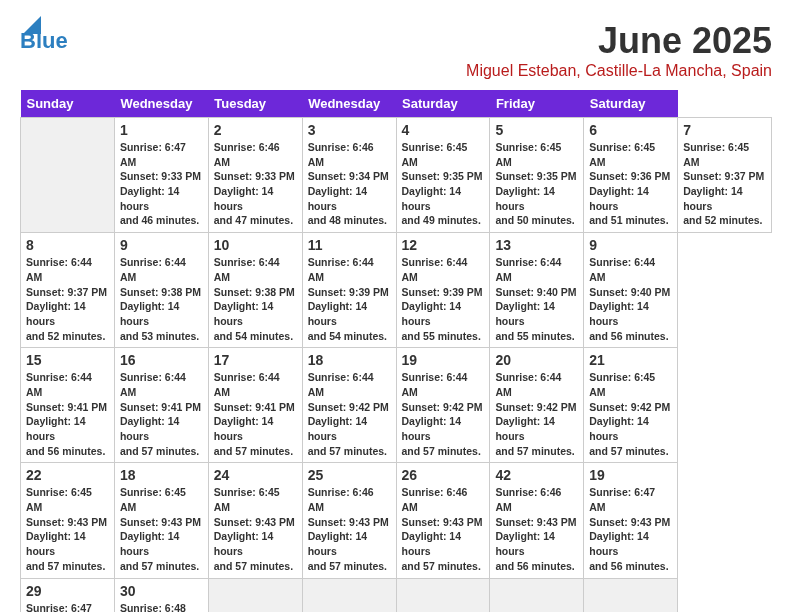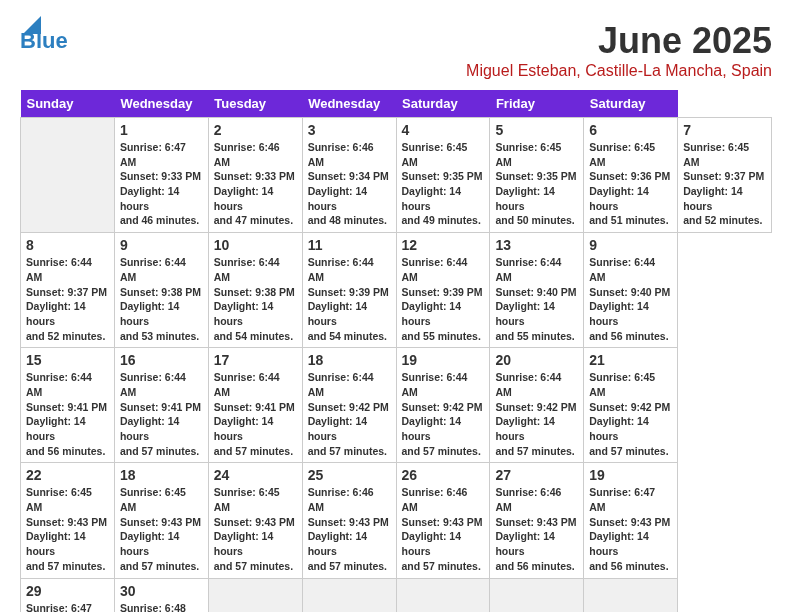--- a/index.html
+++ b/index.html
@@ -289,21 +289,21 @@
 and 57 minutes.</div>
         </td>
         <td>
           <span class="day-num">26</span>
           <div class="day-info" style="white-space: pre-line;">Sunrise: 6:46 AM
 Sunset: 9:43 PM
 Daylight: 14 hours
 and 57 minutes.</div>
         </td>
         <td>
-          <span class="day-num">27</span>
+          <span class="day-num">42</span>
           <div class="day-info" style="white-space: pre-line;">Sunrise: 6:46 AM
 Sunset: 9:43 PM
 Daylight: 14 hours
 and 56 minutes.</div>
         </td>
         <td>
           <span class="day-num">19</span>
           <div class="day-info" style="white-space: pre-line;">Sunrise: 6:47 AM
 Sunset: 9:43 PM
 Daylight: 14 hours

